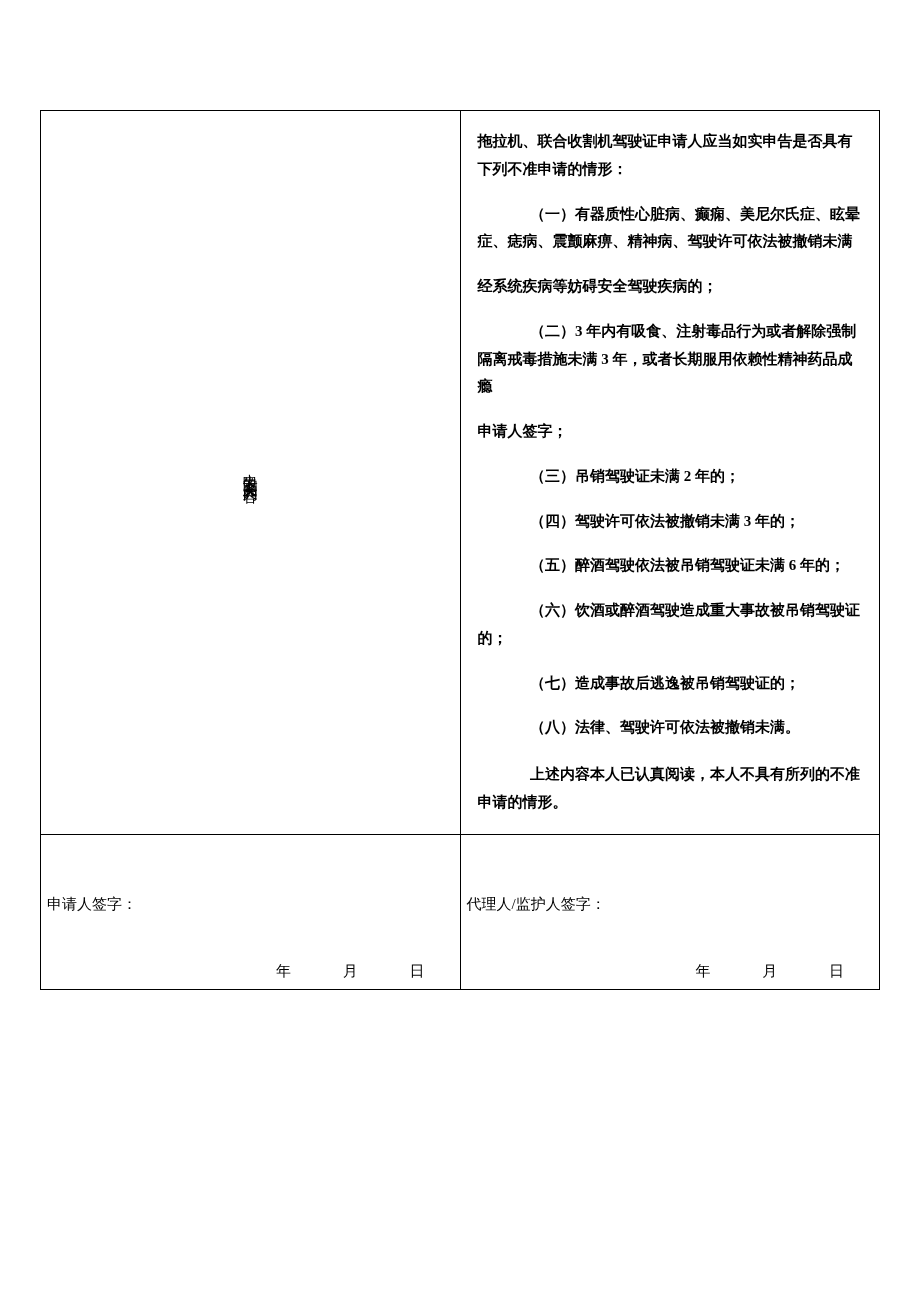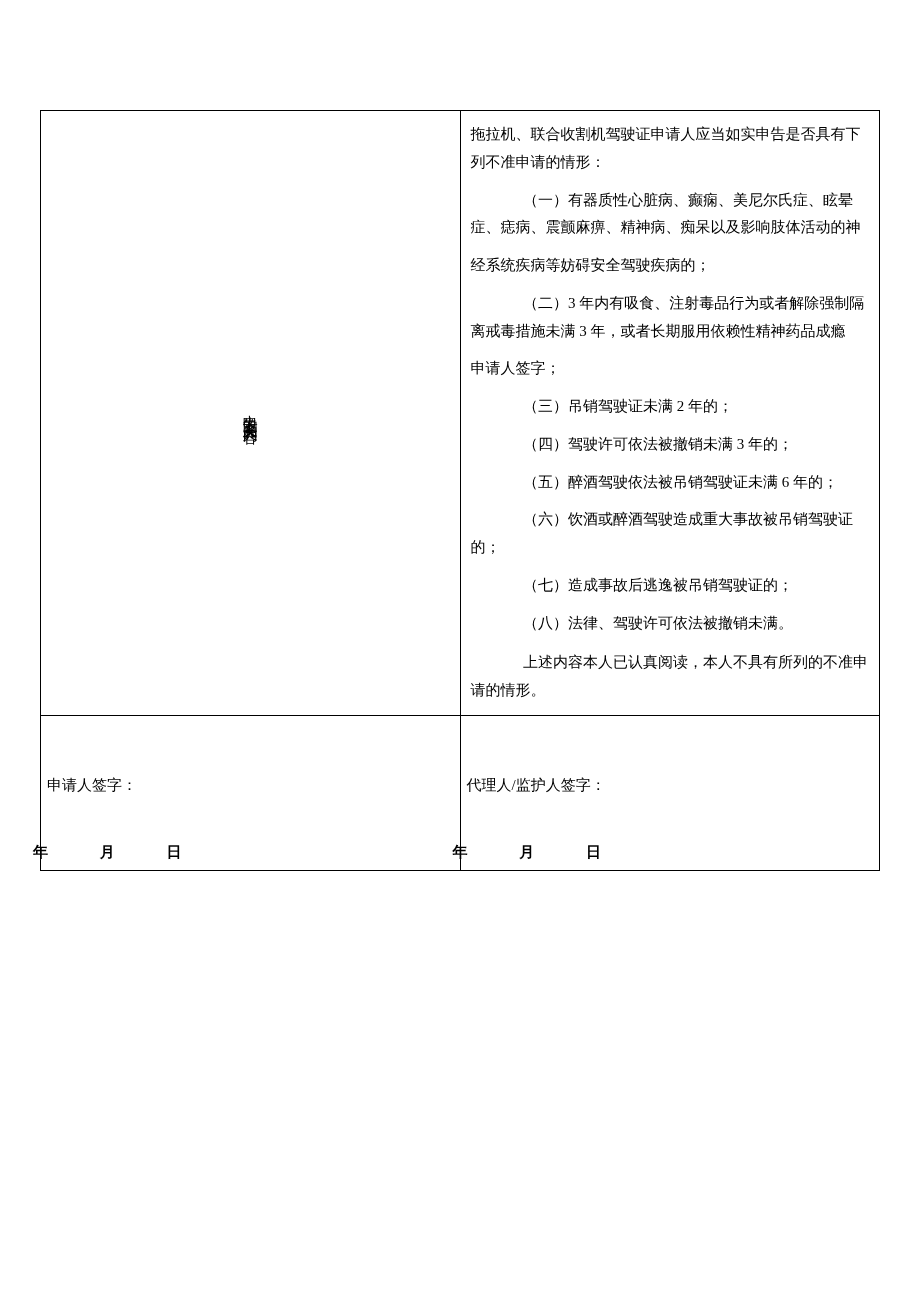--- a/index.html
+++ b/index.html
@@ -36,21 +36,22 @@
       text-orientation: upright;
       letter-spacing: 2px;
       line-height: 1.2;
     }
     .declaration-cell {
       padding: 8px 6px 0 6px;
       line-height: 1.85;
       vertical-align: top;
     }
     .declaration-cell p {
-      margin: 10px;
+      margin: 17px;
+      font-weight: bold;
     }
     .indent-1 {
       text-indent: 3.5em;
     }
     .cont {
       text-indent: 0;
     }
     .confirm-line {
       text-indent: 3.5em;
       padding-top: 2px;
@@ -67,45 +68,44 @@
       height: 155px;
     }
     .sig-label {
       position: absolute;
       left: 6px;
       top: 60px;
     }
     .date-line {
       position: absolute;
       bottom: 8px;
-      right: 8px;
+      right: 15px;
       width: 100%;
-      text-align: left;
+      text-align: right;
       padding-right: 20px;
-      font-weight: bold;
     }
     .date-line span {
       display: inline-block;
     }
     .date-year { margin-right: 48px; }
     .date-month { margin-right: 48px; }
     .date-day { margin-right: 0; }
   </style>
 </head>
 <body>
 
 <table class="form-table">
   <tbody>
       <tr>
     <td class="vertical-label" rowspan="1">
       <span>申告的义务和内容</span>
     </td>
     <td class="declaration-cell" colspan="2">
       <p class="cont">拖拉机、联合收割机驾驶证申请人应当如实申告是否具有下列不准申请的情形：</p>
-      <p class="indent-1">（一）有器质性心脏病、癫痫、美尼尔氏症、眩晕症、痣病、震颤麻痹、精神病、痴呆以及影响肢体活动的神</p>
+      <p class="indent-1">（一）有器质性心脏病、癫痫、美尼尔氏症、眩晕症、痣病、震颤麻痹、精神病、驾驶许可依法被撤销未满</p>
       <p class="cont">经系统疾病等妨碍安全驾驶疾病的；</p>
       <p class="indent-1">（二）3 年内有吸食、注射毒品行为或者解除强制隔离戒毒措施未满 3 年，或者长期服用依赖性精神药品成瘾</p>
       <p class="cont">申请人签字；</p>
       <p class="indent-1">（三）吊销驾驶证未满 2 年的；</p>
       <p class="indent-1">（四）驾驶许可依法被撤销未满 3 年的；</p>
       <p class="indent-1">（五）醉酒驾驶依法被吊销驾驶证未满 6 年的；</p>
       <p class="indent-1">（六）饮酒或醉酒驾驶造成重大事故被吊销驾驶证的；</p>
       <p class="indent-1">（七）造成事故后逃逸被吊销驾驶证的；</p>
       <p class="indent-1">（八）法律、驾驶许可依法被撤销未满。</p>
       <p class="confirm-line">上述内容本人已认真阅读，本人不具有所列的不准申请的情形。</p>

